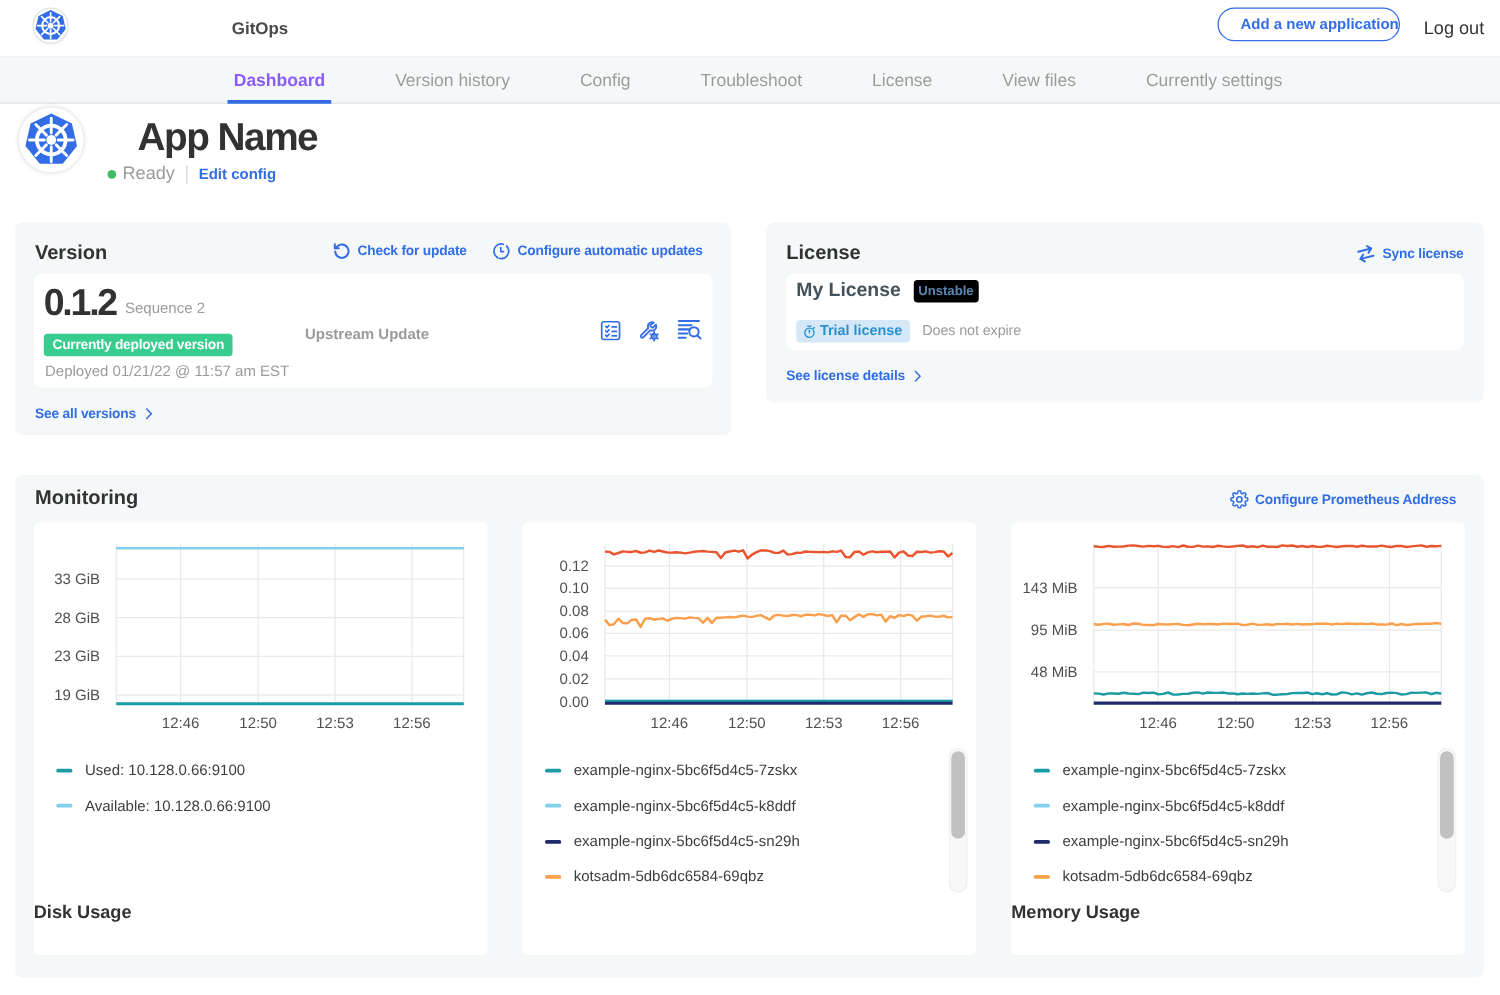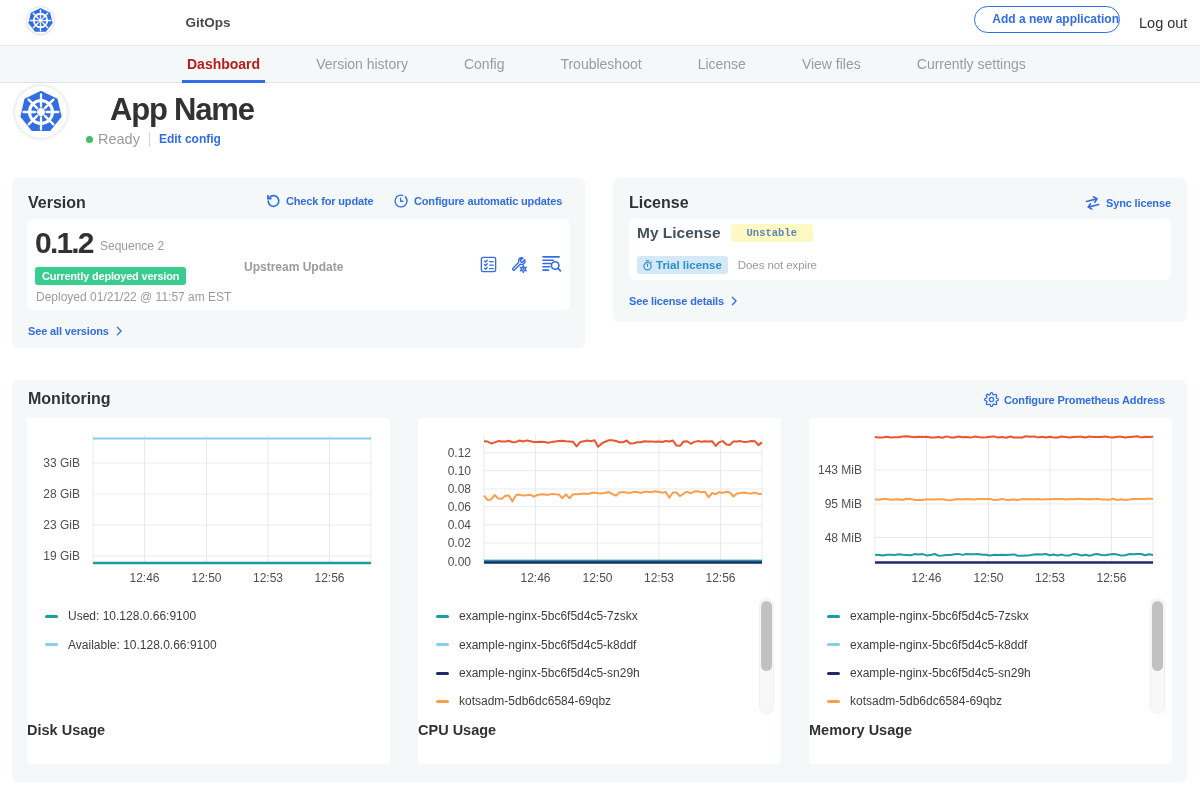--- a/index.html
+++ b/index.html
@@ -10,21 +10,21 @@
 .toptab.app { left:74px; width:98px; }
 .toptab.app::after { content:""; position:absolute; left:0; bottom:0; width:100%; height:3px; background:#326de6; }
 .toptab.git { left:172px; width:72px; }
 .btn-add { position:absolute; left:974px; top:6px; width:146px; height:27px; border:1px solid #326de6; border-radius:14px; color:#326de6; font-size:12px; font-weight:700; text-align:right; line-height:25px; }
 .logout { position:absolute; left:1139px; top:0; height:46px; line-height:46px; font-size:14.5px; font-weight:500; color:#323232; }
 
 
 .subbar { position:absolute; left:0; top:46px; width:1200px; height:37px; background:#f5f8f9; border-bottom:1px solid #dfe3e6; }
 .subtabs { position:absolute; left:187px; top:0; height:37px; display:flex; gap:56px; }
 .subtab { position:relative; height:37px; line-height:36px; font-size:14px; color:#9b9b9b; white-space:nowrap; }
-.subtab.active { color:#b91c1c; font-weight:700; }
+.subtab.active { color:#8b5cf6; font-weight:700; }
 .subtab.active::after { content:""; position:absolute; left:-5px; right:-5px; bottom:0; height:3px; background:#326de6; }
 
 
 .appicon { position:absolute; left:15px; top:86px; width:52px; height:52px; background:#fff; border-radius:50%; box-shadow:0 0 4px rgba(0,0,0,.18); display:flex; align-items:center; justify-content:center; }
 .appname { position:absolute; left:90px; top:92px; font-size:31px; font-weight:700; color:#323232; letter-spacing:-1.2px;margin-left:20px; }
 .statusrow { position:absolute; left:86px; top:131px; height:16px; display:flex; align-items:center; }
 .dot { width:7px; height:7px; border-radius:50%; background:#44bb66; margin-right:5px; }
 .ready { font-size:14.5px; font-weight:500; color:#9b9b9b; }
 .vline { width:1px; height:15px; background:#d5d5d5; margin:0 9px; }
 .editcfg { font-size:12px; font-weight:700; color:#326de6; }
@@ -44,21 +44,21 @@
 .seq { position:absolute; left:73px; top:20px; font-size:12px; font-weight:500; color:#9b9b9b; }
 .badge-green { position:absolute; left:8px; top:48px; height:18px; line-height:18px; padding:0 7px; background:#38cc8e; border-radius:3px; color:#fff; font-size:11px; font-weight:700; letter-spacing:-.2px; }
 .deployed { position:absolute; left:9px; top:71px; font-size:12px; font-weight:500; color:#9b9b9b; }
 .upstream { position:absolute; left:217px; top:41px; font-size:12px; font-weight:700; color:#9b9b9b; }
 .vicons { position:absolute; right:8px; top:36px; display:flex; gap:12px; }
 .seeall { position:absolute; left:16px; top:147px; }
 
 
 .custrow { position:absolute; left:8px; top:5px; display:flex; align-items:center; }
 .custname { font-size:15.5px; font-weight:700; color:#44525c; }
-.badge-unstable { margin-left:10px; background:#fef9c3; border-radius:3px; color:#5c87b2; font-size:10.5px; font-weight:700; padding:3px 16px;font-family:Liberation Mono, monospace; }
+.badge-unstable { margin-left:10px; background:#000000; border-radius:3px; color:#5c87b2; font-size:10.5px; font-weight:700; padding:3px 4px; }
 .licrow2 { position:absolute; left:8px; top:37px; display:flex; align-items:center; }
 .badge-trial { background:#d4e8f7; border-radius:3px; color:#2a90d0; font-size:11.5px; font-weight:700; padding:3px 6px 3px 5px; display:flex; align-items:center; }
 .badge-trial svg { margin-right:3px; }
 .noexpire { margin-left:10px; font-size:11.5px; font-weight:500; color:#9b9b9b; letter-spacing:-.1px; }
 
 
 .chartcard { position:absolute; top:38px; width:363px; height:346px; background:#fff; border-radius:4px; }
 .legrow { position:absolute; left:18px; display:flex; align-items:center; }
 .legdash { width:13px; height:3px; border-radius:2px; margin-right:10px; flex:none; }
 .legtext { font-size:12px; color:#3d3d3d; white-space:nowrap; }
@@ -279,21 +279,21 @@
         <span class="legdash" style="background:#82cfee"></span>
         <span class="legtext">example-nginx-5bc6f5d4c5-k8ddf</span>
       </div><div class="legrow" style="top:248px">
         <span class="legdash" style="background:#1e2a69"></span>
         <span class="legtext">example-nginx-5bc6f5d4c5-sn29h</span>
       </div><div class="legrow" style="top:276px">
         <span class="legdash" style="background:#fb9f4c"></span>
         <span class="legtext">kotsadm-5db6dc6584-69qbz</span>
       </div><div class="scrolltrack">
         <div class="scrollthumb"></div>
-      </div><div class="charttitle" style="top:304px">CPU Usage</div></div>
+      </div></div>
   <div class="chartcard" style="left:797px"><svg width="363" height="172" viewBox="0 0 363 172">
         <line x1="66" y1="17" x2="66" y2="146" stroke="#e9e9e9" stroke-width="1"></line>
         <line x1="117.5" y1="17" x2="117.5" y2="146" stroke="#e9e9e9" stroke-width="1"></line>
         <line x1="179.5" y1="17" x2="179.5" y2="146" stroke="#e9e9e9" stroke-width="1"></line>
         <line x1="241" y1="17" x2="241" y2="146" stroke="#e9e9e9" stroke-width="1"></line>
         <line x1="302.5" y1="17" x2="302.5" y2="146" stroke="#e9e9e9" stroke-width="1"></line>
         <line x1="344" y1="17" x2="344" y2="146" stroke="#e9e9e9" stroke-width="1"></line>
         <line x1="66" y1="52" x2="344" y2="52" stroke="#e9e9e9" stroke-width="1"></line>
         <text x="53" y="56" text-anchor="end" font-size="12" fill="#4f4f4f">143 MiB</text>
         <line x1="66" y1="86" x2="344" y2="86" stroke="#e9e9e9" stroke-width="1"></line>

